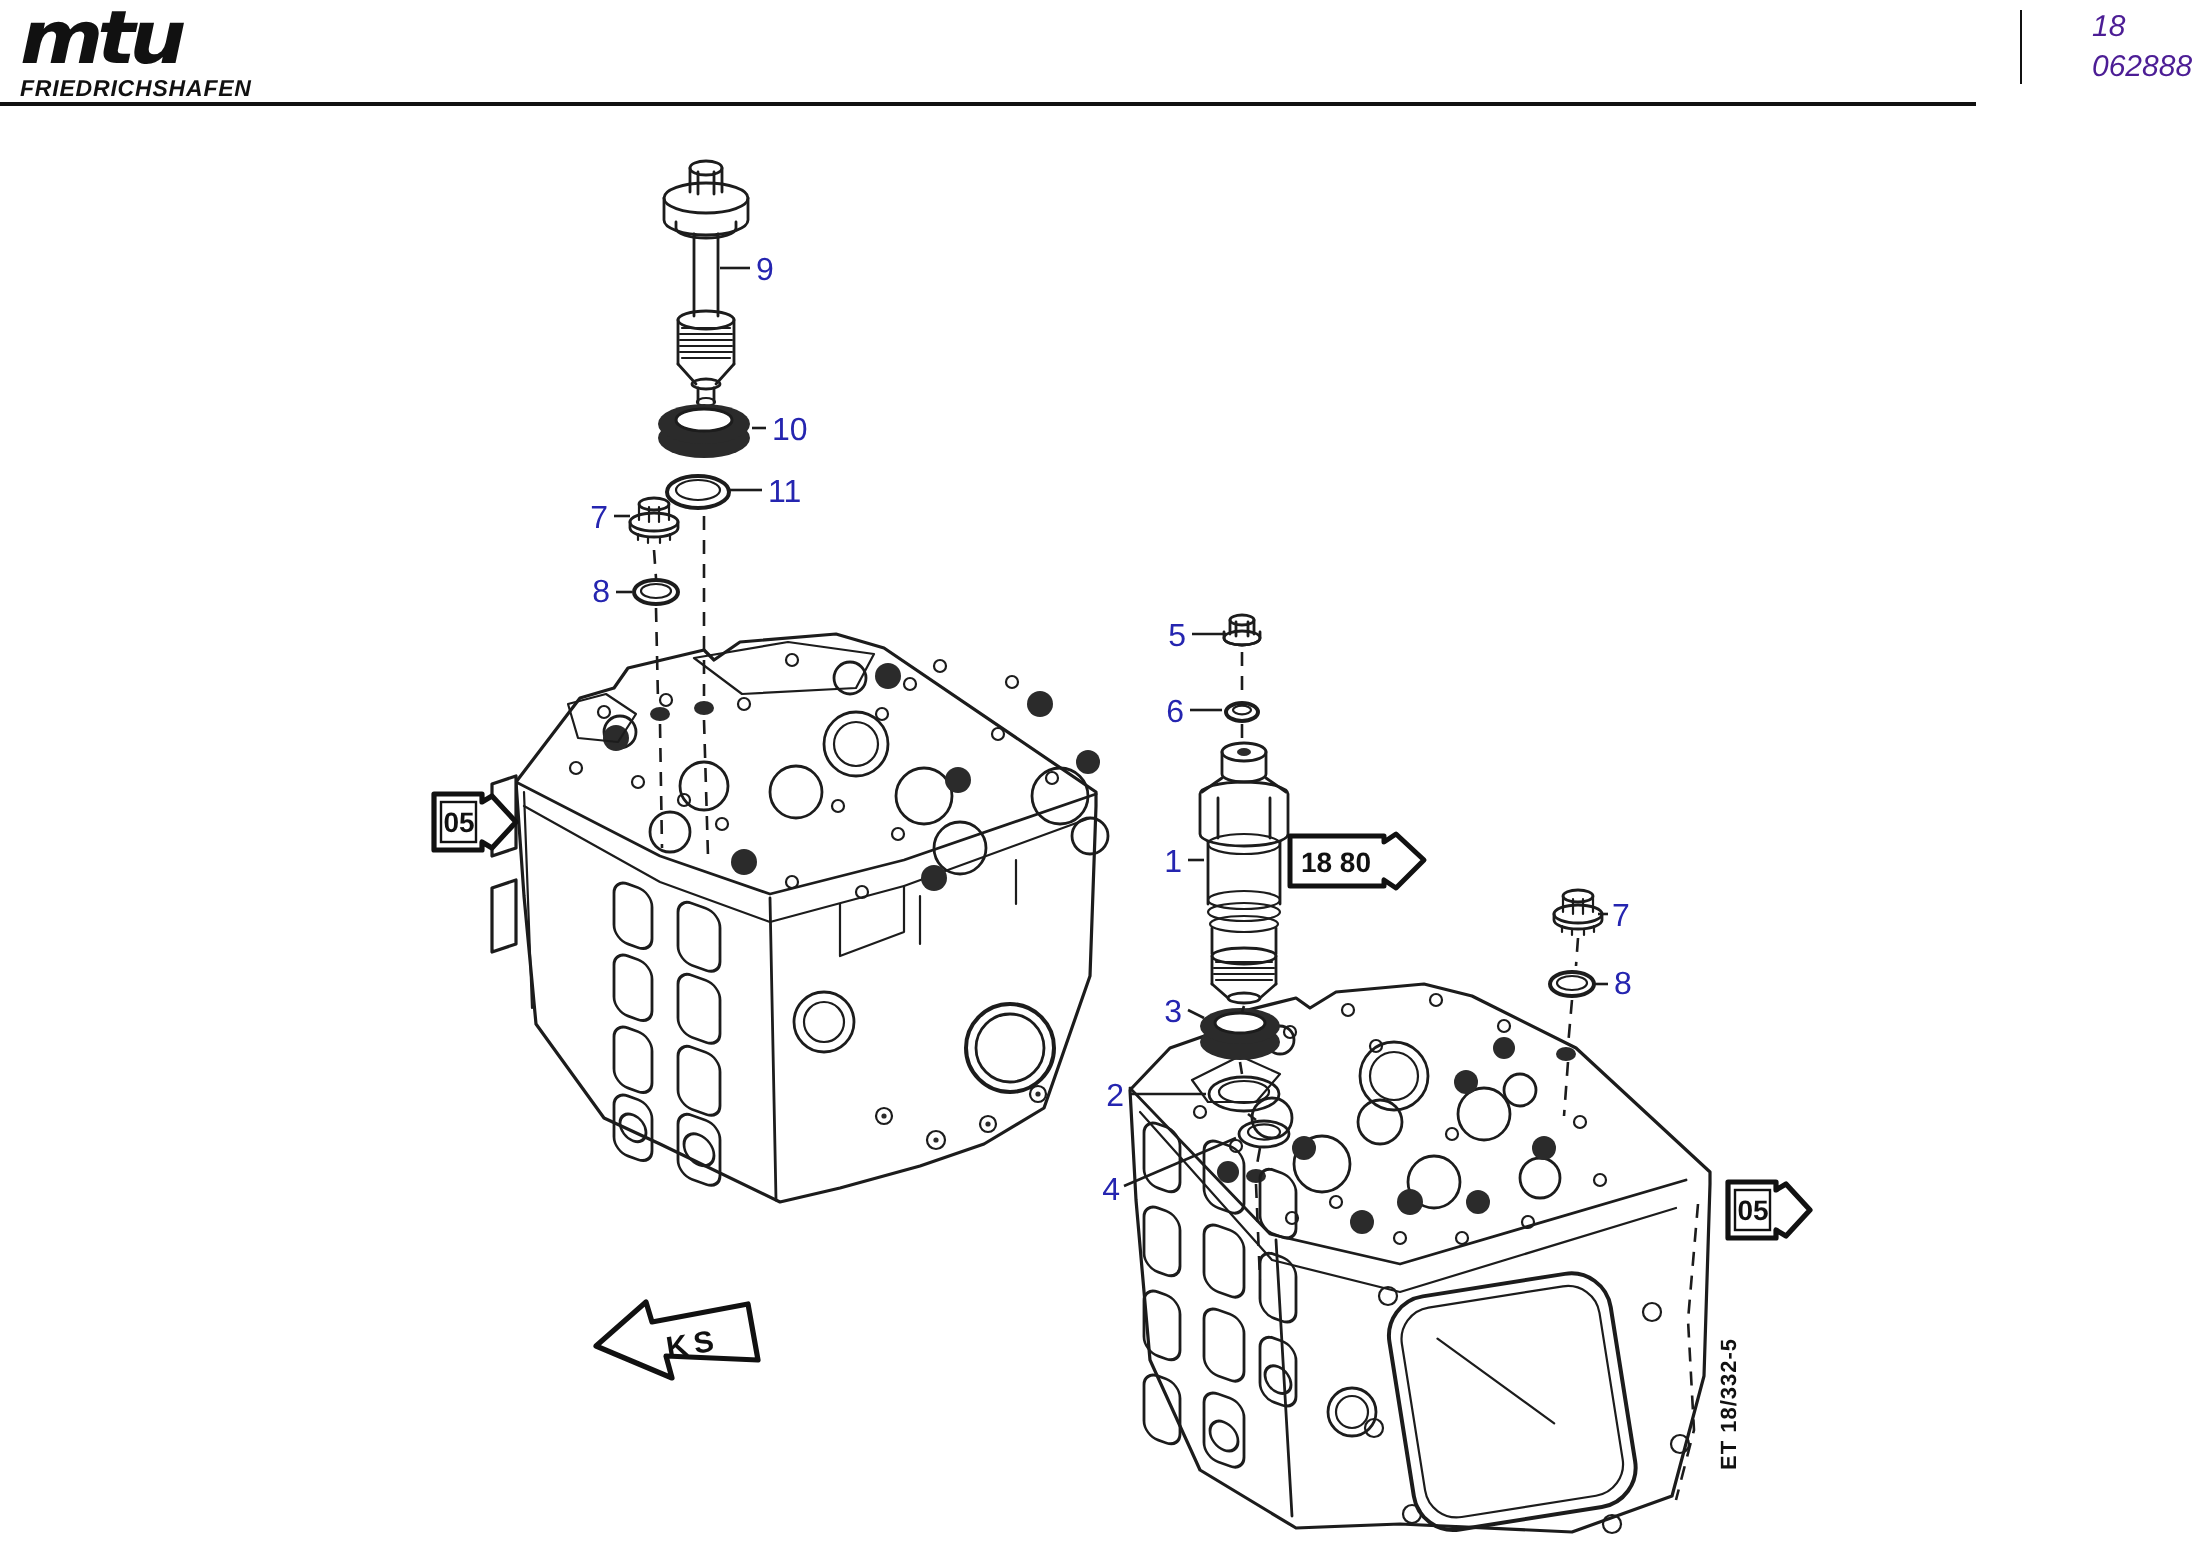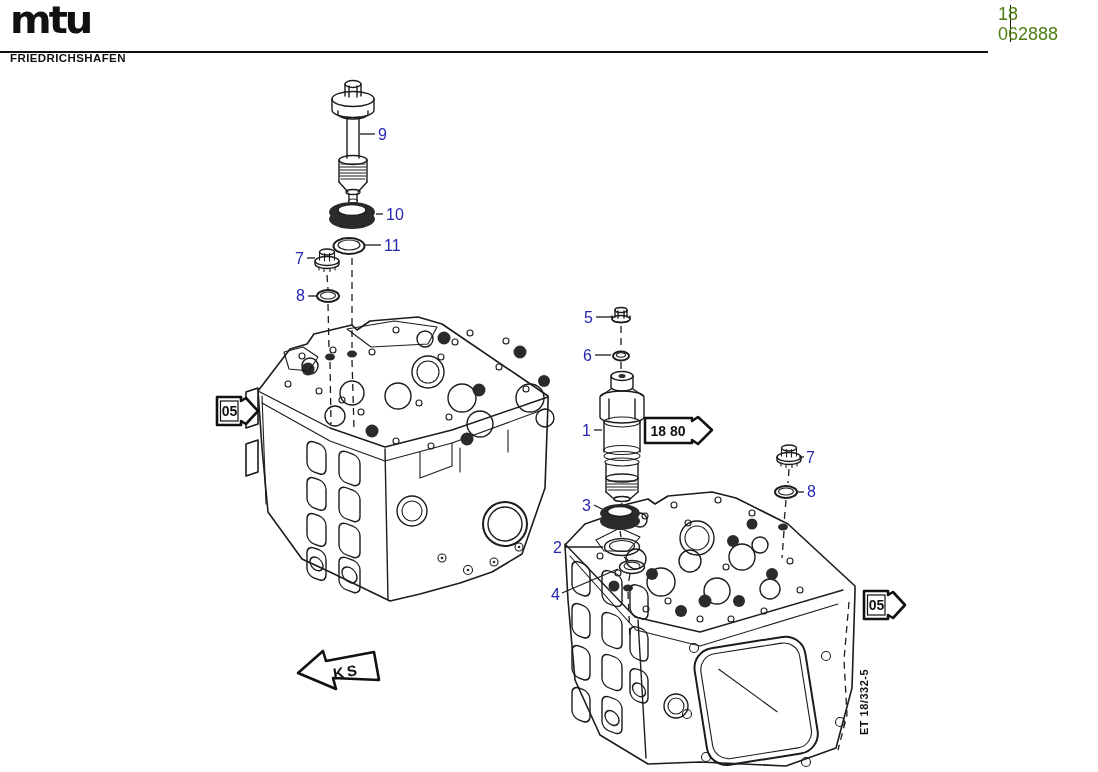--- a/index.html
+++ b/index.html
@@ -1,25 +1,25 @@
 <!DOCTYPE html>
 <html><head>
 <meta charset="utf-8">
 <style>
   html,body{margin:0;padding:0;background:#ffffff;}
   .page{position:relative;width:1098px;height:772px;background:#fff;overflow:hidden;
         font-family:"Liberation Sans",sans-serif;}
   
-  .hdr{position:absolute;left:0;top:0;width:988px;height:51px;border-bottom:2.5px solid #111;}
+  .hdr{position:absolute;left:0;top:0;width:988px;height:51px;border-bottom:2.5px solid #111;font-style:italic;}
   .logo{position:absolute;left:10px;top:4px;}
   .logo-text{font-family:"DejaVu Sans",sans-serif;font-weight:900;font-size:40px;line-height:34px;
              letter-spacing:-3px;color:#111;transform:scaleY(.92);transform-origin:left top;}
-  .logo-sub{font-size:11.5px;font-weight:700;letter-spacing:.4px;color:#111;margin-top:14px;}
+  .logo-sub{font-size:11.5px;font-weight:700;letter-spacing:.4px;color:#111;margin-top:1px;}
   .vline{position:absolute;left:1010px;top:5px;width:0;height:37px;border-left:1.6px solid #111;}
-  .pagenums{position:absolute;left:998px;top:4px;font-size:18px;color:#4d7c0f;line-height:20px;}
+  .pagenums{position:absolute;left:1046px;top:4px;font-size:15px;color:#4c1d95;line-height:20px;}
   
   svg{position:absolute;left:0;top:0;}
   .ln{fill:none;stroke:#1c1c1c;stroke-width:1.4;stroke-linejoin:round;stroke-linecap:round;}
   .t1{stroke-width:1.1;}
   .t2{stroke-width:2;}
   .fw{fill:#ffffff;stroke:#1c1c1c;stroke-width:1.6;stroke-linejoin:round;}
   .dk{fill:#2b2b2b;stroke:none;}
   .dash{fill:none;stroke:#1c1c1c;stroke-width:1.3;stroke-dasharray:7 5;}
   .leader{fill:none;stroke:#1c1c1c;stroke-width:1.3;}
   .callout{font:500 16px "Liberation Sans",sans-serif;fill:#2525b0;}

